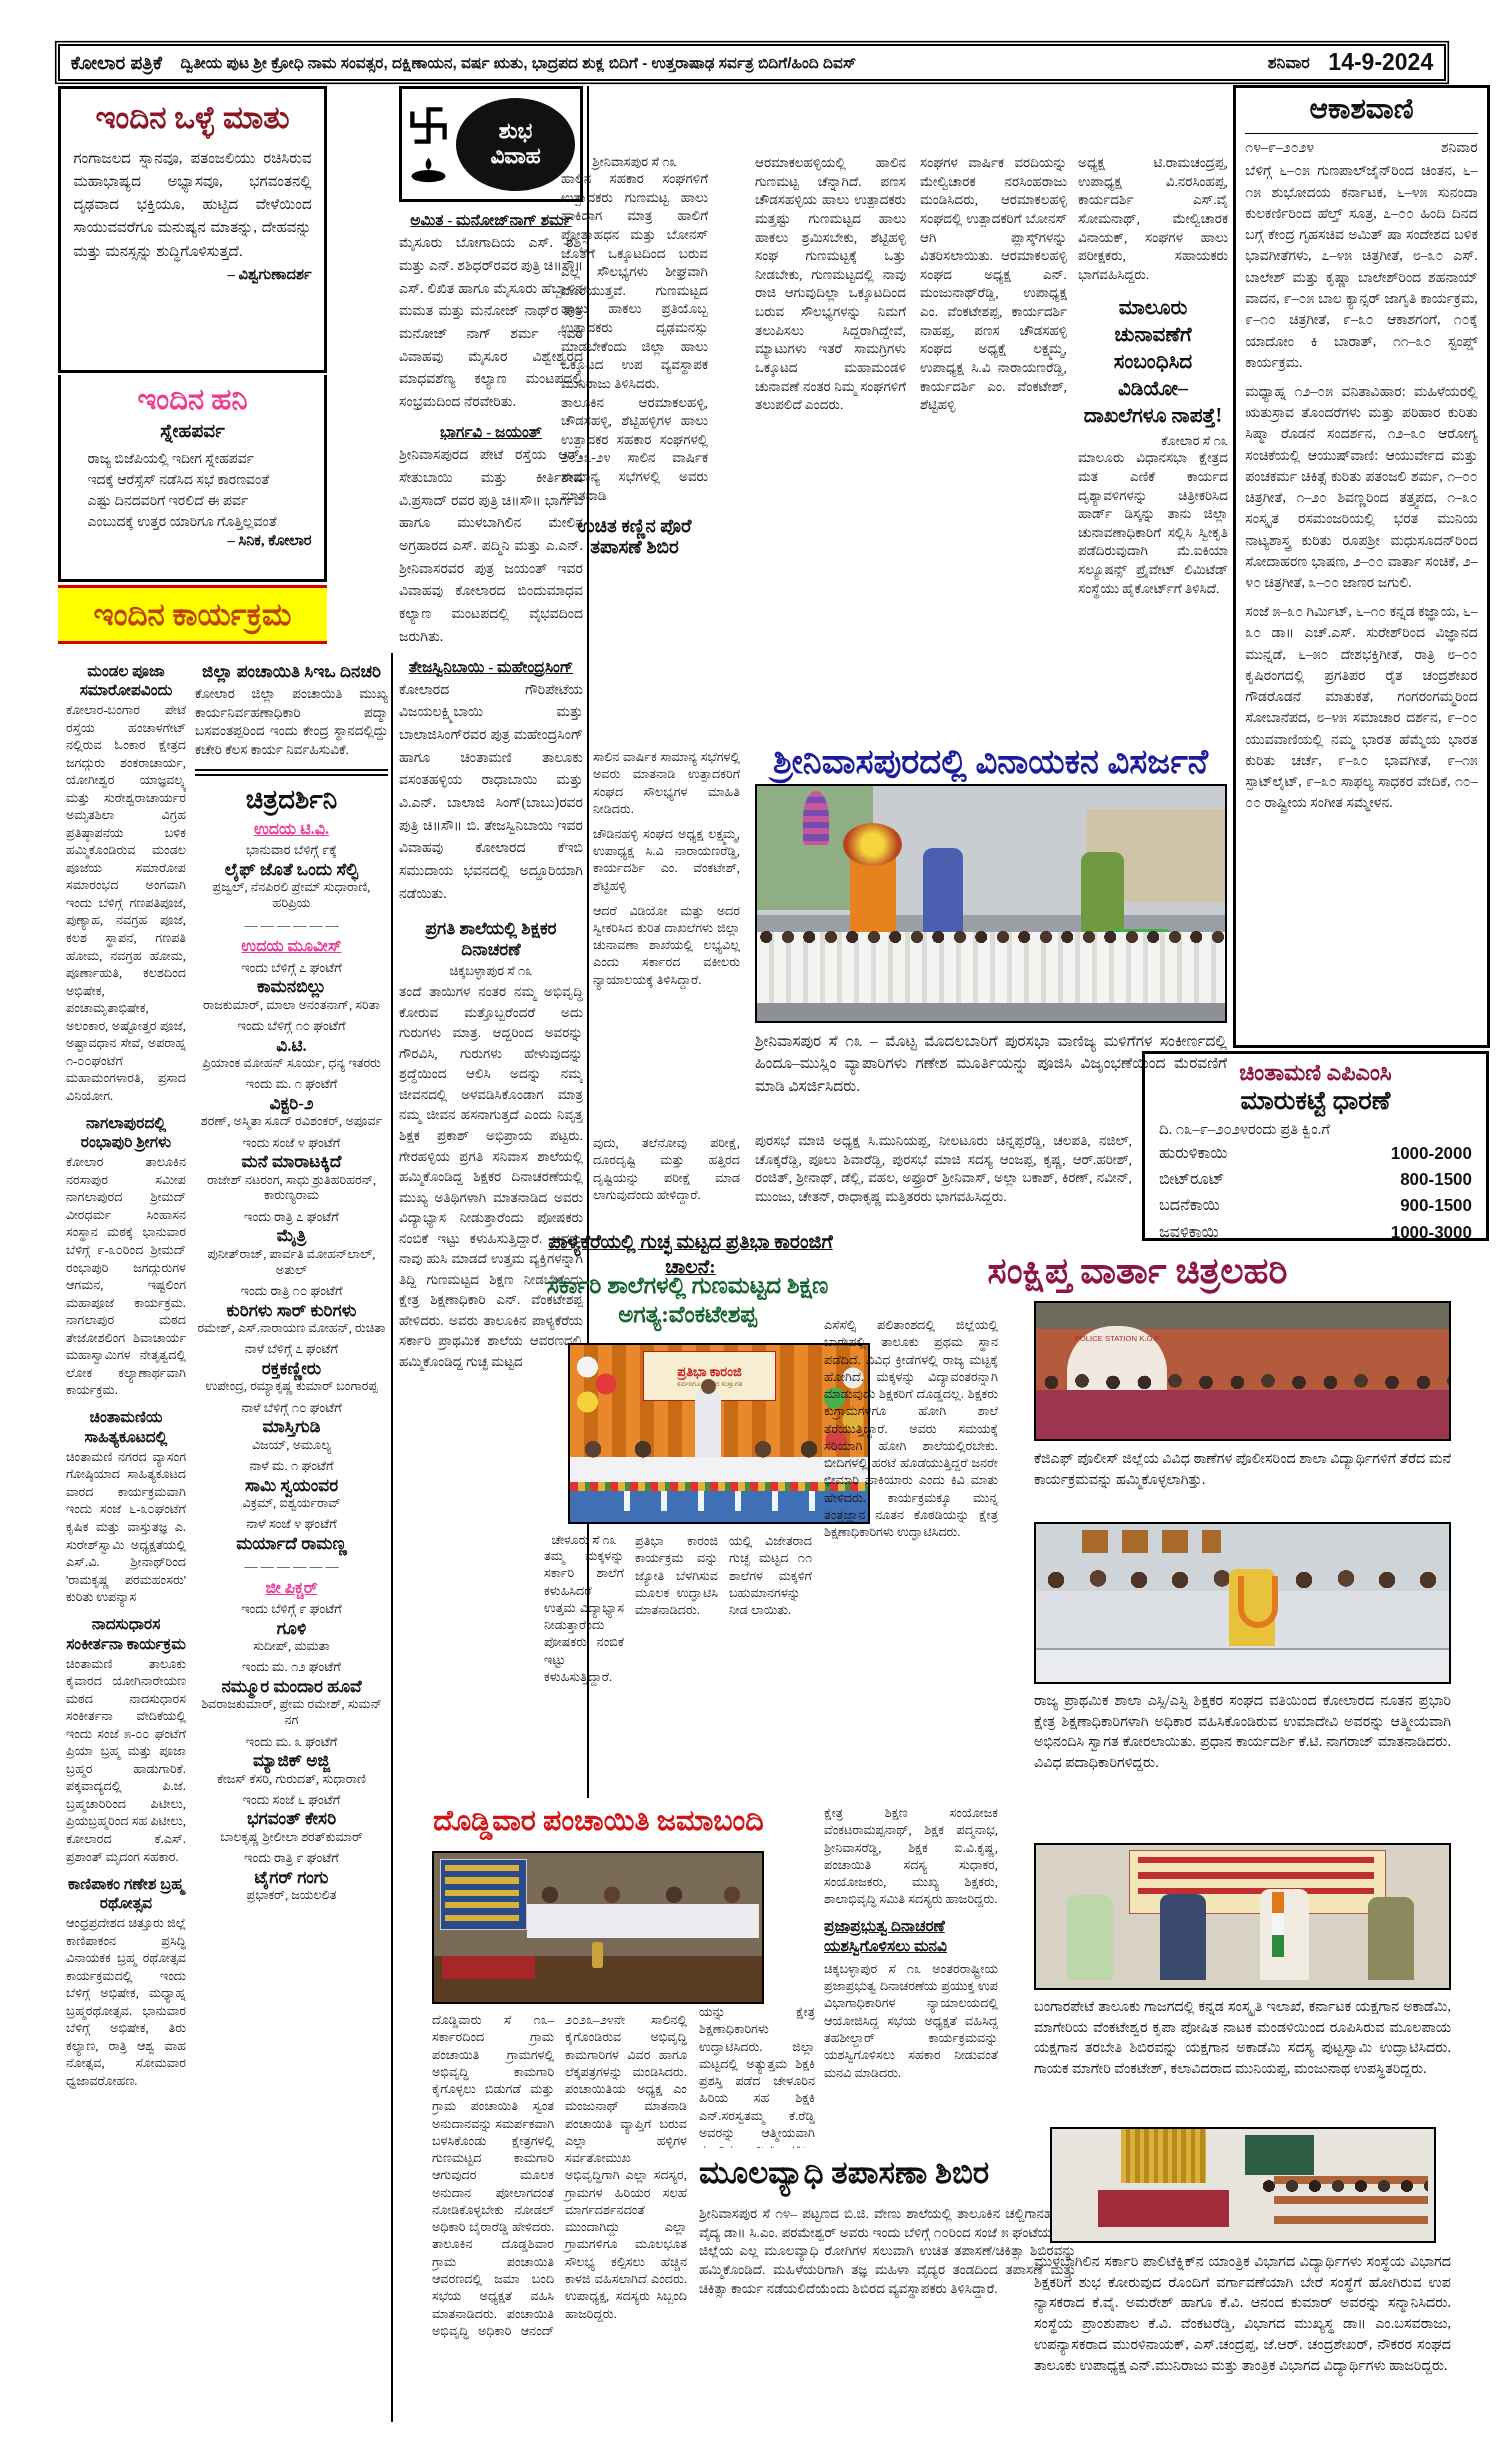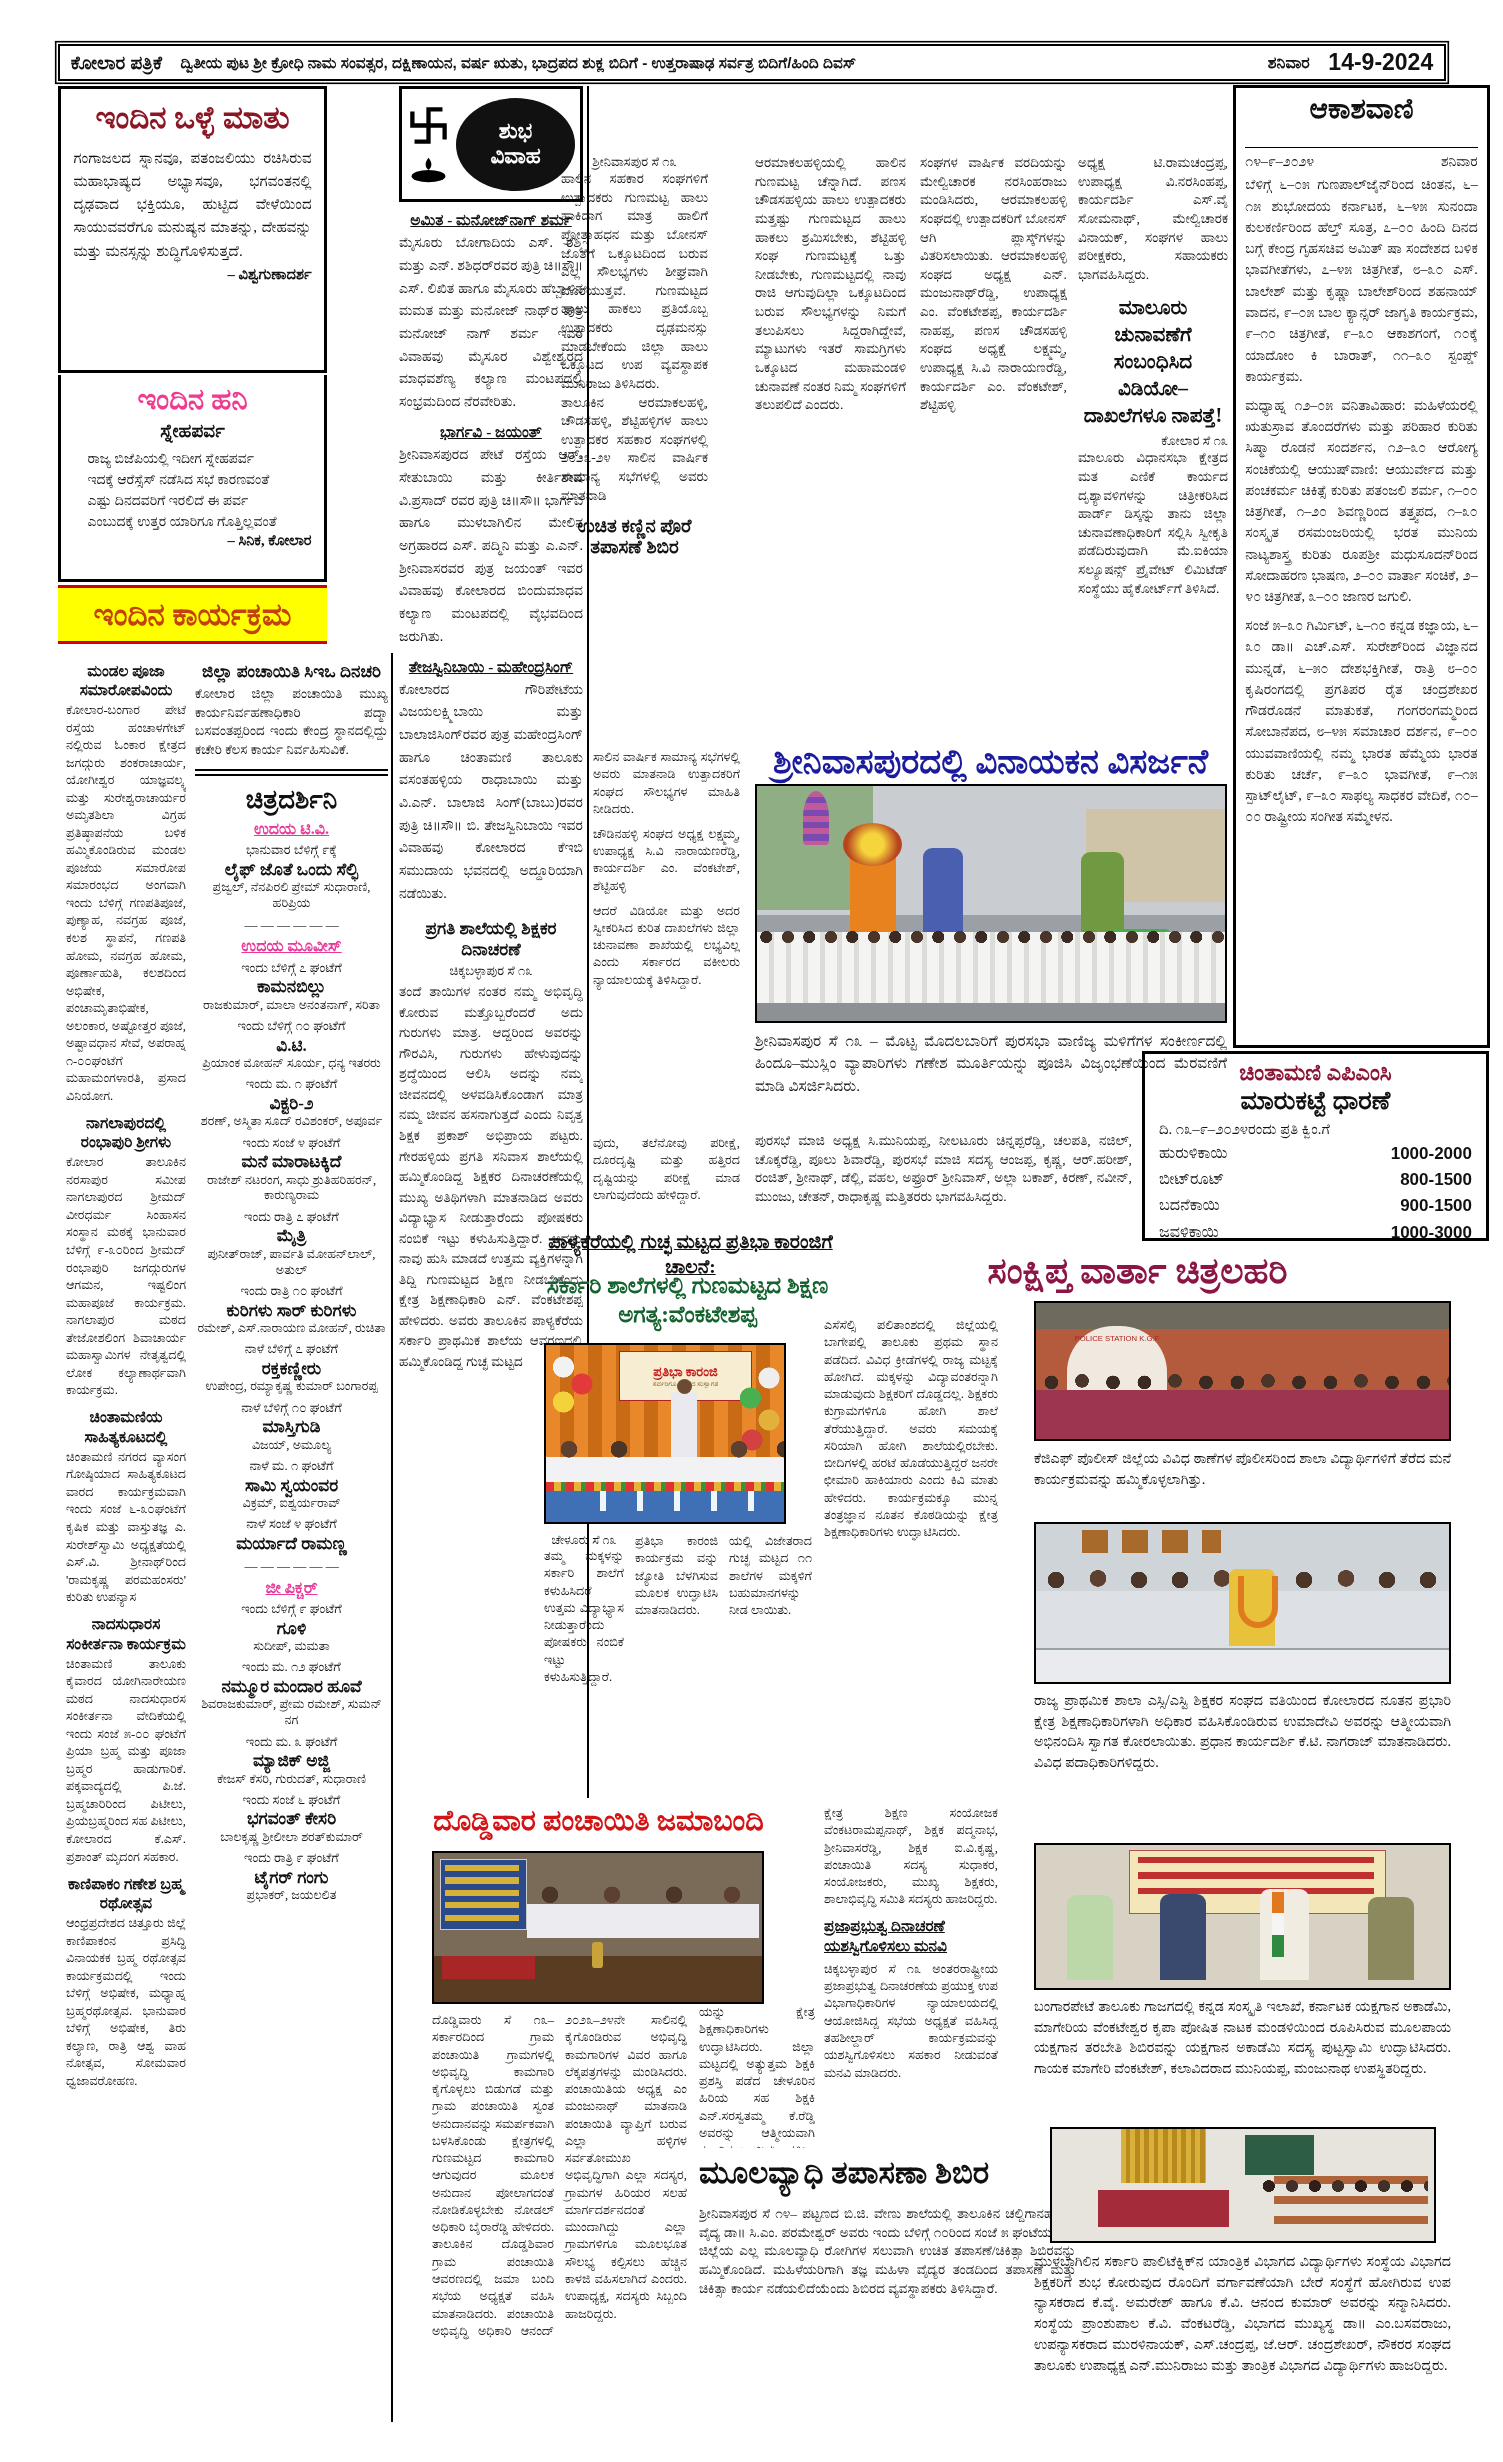--- a/index.html
+++ b/index.html
@@ -328,21 +328,21 @@
     <div style="position:absolute;left:0;bottom:74px;width:100%;height:20px;background:radial-gradient(circle 6.2px at 9.3px 10px,#3a2a22 95%,transparent),radial-gradient(circle 6.2px at 31px 10px,#4a352a 95%,transparent);background-size:43px 20px;"></div>
   </div>
   <div class="abs cap" style="left:755px;top:1030px;width:472px;font-size:15.4px;">ಶ್ರೀನಿವಾಸಪುರ ಸೆ ೧೩ – ಮೊಟ್ಟ ಮೊದಲಬಾರಿಗೆ ಪುರಸಭಾ ವಾಣಿಜ್ಯ ಮಳಿಗೆಗಳ ಸಂಕೀರ್ಣದಲ್ಲಿ ಹಿಂದೂ–ಮುಸ್ಲಿಂ ವ್ಯಾಪಾರಿಗಳು ಗಣೇಶ ಮೂರ್ತಿಯನ್ನು ಪೂಜಿಸಿ ವಿಜೃಂಭಣೆಯಿಂದ ಮೆರವಣಿಗೆ ಮಾಡಿ ವಿಸರ್ಜಿಸಿದರು.</div>
 
   <div class="abs just body-s" style="left:593px;top:1135px;width:147px;height:89px;overflow:hidden;">ವುದು, ತಲೆನೋವು ಪರೀಕ್ಷೆ, ದೂರದೃಷ್ಟಿ ಮತ್ತು ಹತ್ತಿರದ ದೃಷ್ಟಿಯನ್ನು ಪರೀಕ್ಷೆ ಮಾಡ ಲಾಗುವುದೆಂದು ಹೇಳಿದ್ದಾರೆ.</div>
   <div class="abs just body-t" style="left:755px;top:1132px;width:377px;height:93px;overflow:hidden;">ಪುರಸಭೆ ಮಾಜಿ ಅಧ್ಯಕ್ಷ ಸಿ.ಮುನಿಯಪ್ಪ, ನೀಲಟೂರು ಚಿನ್ನಪ್ಪರೆಡ್ಡಿ, ಚಲಪತಿ, ನಜಿಲ್, ಚೊಕ್ಕರೆಡ್ಡಿ, ಪೂಲು ಶಿವಾರೆಡ್ಡಿ, ಪುರಸಭೆ ಮಾಜಿ ಸದಸ್ಯ ಆಂಜಪ್ಪ, ಕೃಷ್ಣ, ಆರ್.ಹರೀಶ್, ರಂಜಿತ್, ಶ್ರೀನಾಥ್, ಡೆಲ್ಲಿ, ವಹಲ, ಅಫ್ರೂರ್ ಶ್ರೀನಿವಾಸ್, ಅಲ್ಲಾ ಬಕಾಶ್, ಕಿರಣ್, ನವೀನ್, ಮುಂಜು, ಚೇತನ್, ರಾಧಾಕೃಷ್ಣ ಮತ್ತಿತರರು ಭಾಗವಹಿಸಿದ್ದರು.</div>
 
   <div class="abs ctr b head-u" style="left:540px;top:1229px;width:301px;font-size:19.3px;line-height:1.3;">ಪಾಳ್ಯಕೆರೆಯಲ್ಲಿ ಗುಚ್ಛ ಮಟ್ಟದ ಪ್ರತಿಭಾ ಕಾರಂಜಿಗೆ ಚಾಲನೆ:</div>
   <div class="abs ctr b" style="left:533px;top:1272px;width:309px;font-size:23px;color:#14632e;line-height:1.25;">ಸರ್ಕಾರಿ ಶಾಲೆಗಳಲ್ಲಿ ಗುಣಮಟ್ಟದ ಶಿಕ್ಷಣ ಅಗತ್ಯ:ವೆಂಕಟೇಶಪ್ಪ</div>
 
-  <div class="photo" style="left:544px;top:1343px;width:242px;height:181px;background:repeating-linear-gradient(90deg,#e8882a 0 14px,#c96a14 14px 28px);text-decoration:underline;">
+  <div class="photo" style="left:568px;top:1343px;width:302px;height:181px;background:repeating-linear-gradient(90deg,#e8882a 0 14px,#c96a14 14px 28px);text-decoration:underline;">
     <div style="position:absolute;left:73px;top:6.2px;width:131px;height:48px;background:#f7edd2;border:1.5px solid #b32020;display:flex;flex-direction:column;align-items:center;justify-content:center;">
       <span class="b" style="color:#c41919;font-size:13px;">ಪ್ರತಿಭಾ ಕಾರಂಜಿ</span>
       <span style="color:#7a5a10;font-size:7px;">ಸರ್ವರಿಗೂ ಆದರದ ಸುಸ್ವಾಗತ</span>
     </div>
     <div style="position:absolute;left:4.6px;top:7.7px;width:43px;height:69px;background:radial-gradient(circle 10.8px at 12.4px 14px,#f2f2f2 95%,transparent),radial-gradient(circle 10.8px at 31px 31px,#e23a3a 95%,transparent),radial-gradient(circle 10.8px at 12.4px 49px,#f4d23c 95%,transparent);"></div>
     <div style="position:absolute;right:3.1px;top:18.5px;width:43px;height:93px;background:radial-gradient(circle 10.8px at 31px 14px,#eee 95%,transparent),radial-gradient(circle 10.8px at 12.4px 34px,#49b04f 95%,transparent),radial-gradient(circle 10.8px at 31px 56px,#e2b13a 95%,transparent),radial-gradient(circle 10.8px at 14px 76px,#d44141 95%,transparent);"></div>
     <div style="position:absolute;left:125px;top:46px;width:26px;height:93px;background:#e9e9ef;border-radius:6.2px 6.2px 0 0;"></div>
     <div style="position:absolute;left:131px;top:34px;width:15.4px;height:15.4px;border-radius:50%;background:#6d4a34;"></div>
     <div style="position:absolute;left:0;bottom:37px;width:100%;height:45px;background:radial-gradient(circle 8.5px at 23px 9.3px,#5d4030 95%,transparent),radial-gradient(circle 8.5px at 73px 9.3px,#4a3527 95%,transparent),radial-gradient(circle 8.5px at 193px 9.3px,#5d4030 95%,transparent),radial-gradient(circle 8.5px at 239px 9.3px,#4a3527 95%,transparent),linear-gradient(transparent 0 17px,#f2f2f4 17px 100%);"></div>
     <div style="position:absolute;left:0;bottom:0;width:100%;height:39px;background:#3f6fb4;"></div>
@@ -373,21 +373,21 @@
   <div class="abs" style="left:824px;top:1805px;width:174px;height:343px;overflow:hidden;">
     <div class="just body-s">ಕ್ಷೇತ್ರ ಶಿಕ್ಷಣ ಸಂಯೋಜಕ ವೆಂಕಟರಾಮಪ್ಪನಾಥ್, ಶಿಕ್ಷಕ ಪದ್ಮನಾಭ, ಶ್ರೀನಿವಾಸರೆಡ್ಡಿ, ಶಿಕ್ಷಕ ಐ.ವಿ.ಕೃಷ್ಣ, ಪಂಚಾಯಿತಿ ಸದಸ್ಯ ಸುಧಾಕರ, ಸಂಯೋಜಕರು, ಮುಖ್ಯ ಶಿಕ್ಷಕರು, ಶಾಲಾಭಿವೃದ್ಧಿ ಸಮಿತಿ ಸದಸ್ಯರು ಹಾಜರಿದ್ದರು.</div>
     <div class="b head-u" style="font-size:15.4px;line-height:1.3;margin:7.7px 0 4.6px 0;">ಪ್ರಜಾಪ್ರಭುತ್ವ ದಿನಾಚರಣೆ ಯಶಸ್ವಿಗೊಳಿಸಲು ಮನವಿ</div>
     <div class="just body-s">ಚಿಕ್ಕಬಳ್ಳಾಪುರ ಸೆ ೧೩ ಅಂತರರಾಷ್ಟ್ರೀಯ ಪ್ರಜಾಪ್ರಭುತ್ವ ದಿನಾಚರಣೆಯ ಪ್ರಯುಕ್ತ ಉಪ ವಿಭಾಗಾಧಿಕಾರಿಗಳ ನ್ಯಾಯಾಲಯದಲ್ಲಿ ಆಯೋಜಿಸಿದ್ದ ಸಭೆಯ ಅಧ್ಯಕ್ಷತೆ ವಹಿಸಿದ್ದ ತಹಶೀಲ್ದಾರ್ ಕಾರ್ಯಕ್ರಮವನ್ನು ಯಶಸ್ವಿಗೊಳಿಸಲು ಸಹಕಾರ ನೀಡುವಂತೆ ಮನವಿ ಮಾಡಿದರು.</div>
   </div>
 
   <div class="abs b" style="left:699px;top:2155px;width:377px;font-size:31px;">ಮೂಲವ್ಯಾಧಿ ತಪಾಸಣಾ ಶಿಬಿರ</div>
   <div class="abs just body-t" style="left:699px;top:2205px;width:377px;height:224px;overflow:hidden;">ಶ್ರೀನಿವಾಸಪುರ ಸೆ ೧೪– ಪಟ್ಟಣದ ಬಿ.ಜಿ. ವೇಣು ಶಾಲೆಯಲ್ಲಿ ತಾಲೂಕಿನ ಚಲ್ದಿಗಾನಹಳ್ಳಿಯ ವೈದ್ಯ ಡಾ॥ ಸಿ.ಎಂ. ಪರಮೇಶ್ವರ್ ಅವರು ಇಂದು ಬೆಳಿಗ್ಗೆ ೧೦ರಿಂದ ಸಂಜೆ ೫ ಘಂಟೆಯವರೆಗೆ ಜಿಲ್ಲೆಯ ಎಲ್ಲ ಮೂಲವ್ಯಾಧಿ ರೋಗಿಗಳ ಸಲುವಾಗಿ ಉಚಿತ ತಪಾಸಣೆ/ಚಿಕಿತ್ಸಾ ಶಿಬಿರವನ್ನು ಹಮ್ಮಿಕೊಂಡಿದೆ. ಮಹಿಳೆಯರಿಗಾಗಿ ತಜ್ಞ ಮಹಿಳಾ ವೈದ್ಯರ ತಂಡದಿಂದ ತಪಾಸಣೆ ಮತ್ತು ಚಿಕಿತ್ಸಾ ಕಾರ್ಯ ನಡೆಯಲಿದೆಯೆಂದು ಶಿಬಿರದ ವ್ಯವಸ್ಥಾಪಕರು ತಿಳಿಸಿದ್ದಾರೆ.</div>
 
   <div class="abs boxed" style="left:1233px;top:85px;width:257px;height:963px;padding:4.6px 9.3px;overflow:hidden;">
-    <div class="ctr b" style="font-size:28px;border-bottom:1.5px solid #000;padding-bottom:21px;">ಆಕಾಶವಾಣಿ</div>
+    <div class="ctr b" style="font-size:28px;border-bottom:1.5px solid #000;padding-bottom:7px;">ಆಕಾಶವಾಣಿ</div>
     <div style="display:flex;justify-content:space-between;font-size:14px;margin-top:6.2px;">
       <span>೧೪–೯–೨೦೨೪</span>
       <span>ಶನಿವಾರ</span>
     </div>
     <div class="just" style="font-size:14px;line-height:1.52;margin-top:4.6px;">ಬೆಳಿಗ್ಗೆ ೬–೦೫ ಗುಣಪಾಲ್‌ಜೈನ್‌ರಿಂದ ಚಿಂತನ, ೬–೧೫ ಶುಭೋದಯ ಕರ್ನಾಟಕ, ೬–೪೫ ಸುನಂದಾ ಕುಲಕರ್ಣಿರಿಂದ ಹೆಲ್ತ್ ಸೂತ್ರ, ೭–೦೦ ಹಿಂದಿ ದಿನದ ಬಗ್ಗೆ ಕೇಂದ್ರ ಗೃಹಸಚಿವ ಅಮಿತ್ ಷಾ ಸಂದೇಶದ ಬಳಿಕ ಭಾವಗೀತೆಗಳು, ೭–೪೫ ಚಿತ್ರಗೀತೆ, ೮–೩೦ ಎಸ್. ಬಾಲೇಶ್ ಮತ್ತು ಕೃಷ್ಣಾ ಬಾಲೇಶ್‌ರಿಂದ ಶಹನಾಯ್ ವಾದನ, ೯–೦೫ ಬಾಲ ಕ್ಯಾನ್ಸರ್ ಜಾಗೃತಿ ಕಾರ್ಯಕ್ರಮ, ೯–೧೦ ಚಿತ್ರಗೀತೆ, ೯–೩೦ ಆಕಾಶಗಂಗೆ, ೧೦ಕ್ಕೆ ಯಾದೋಂ ಕಿ ಬಾರಾತ್, ೧೧–೩೦ ಸ್ಟಂಪ್ಡ್ ಕಾರ್ಯಕ್ರಮ.</div>
     <div class="just" style="font-size:14px;line-height:1.52;margin-top:7.7px;">ಮಧ್ಯಾಹ್ನ ೧೨–೦೫ ವನಿತಾವಿಹಾರ: ಮಹಿಳೆಯರಲ್ಲಿ ಋತುಸ್ರಾವ ತೊಂದರೆಗಳು ಮತ್ತು ಪರಿಹಾರ ಕುರಿತು ಸಿಷ್ಮಾ ರೊಡನೆ ಸಂದರ್ಶನ, ೧೨–೩೦ ಆರೋಗ್ಯ ಸಂಚಿಕೆಯಲ್ಲಿ ಆಯುಷ್‌ವಾಣಿ: ಆಯುರ್ವೇದ ಮತ್ತು ಪಂಚಕರ್ಮ ಚಿಕಿತ್ಸೆ ಕುರಿತು ಪತಂಜಲಿ ಶರ್ಮ, ೧–೦೦ ಚಿತ್ರಗೀತೆ, ೧–೨೦ ಶಿವಣ್ಣರಿಂದ ತತ್ತ್ವಪದ, ೧–೩೦ ಸಂಸ್ಕೃತ ರಸಮಂಜರಿಯಲ್ಲಿ ಭರತ ಮುನಿಯ ನಾಟ್ಯಶಾಸ್ತ್ರ ಕುರಿತು ರೂಪಶ್ರೀ ಮಧುಸೂದನ್‌ರಿಂದ ಸೋದಾಹರಣ ಭಾಷಣ, ೨–೦೦ ವಾರ್ತಾ ಸಂಚಿಕೆ, ೨–೪೦ ಚಿತ್ರಗೀತೆ, ೩–೦೦ ಜಾಣರ ಜಗುಲಿ.</div>
     <div class="just" style="font-size:14px;line-height:1.52;margin-top:7.7px;">ಸಂಜೆ ೫–೩೦ ಗಿರ್ಮಿಟ್, ೬–೧೦ ಕನ್ನಡ ಕಜ್ಞಾಯ, ೬–೩೦ ಡಾ॥ ಎಚ್.ಎಸ್. ಸುರೇಶ್‌ರಿಂದ ವಿಜ್ಞಾನದ ಮುನ್ನಡೆ, ೬–೫೦ ದೇಶಭಕ್ತಿಗೀತೆ, ರಾತ್ರಿ ೮–೦೦ ಕೃಷಿರಂಗದಲ್ಲಿ ಪ್ರಗತಿಪರ ರೈತ ಚಂದ್ರಶೇಖರ ಗೌಡರೊಡನೆ ಮಾತುಕತೆ, ಗಂಗರಂಗಮ್ಮರಿಂದ ಸೋಬಾನೆಪದ, ೮–೪೫ ಸಮಾಚಾರ ದರ್ಶನ, ೯–೦೦ ಯುವವಾಣಿಯಲ್ಲಿ ನಮ್ಮ ಭಾರತ ಹೆಮ್ಮೆಯ ಭಾರತ ಕುರಿತು ಚರ್ಚೆ, ೯–೩೦ ಭಾವಗೀತೆ, ೯–೧೫ ಸ್ಪಾಟ್‌ಲೈಟ್, ೯–೩೦ ಸಾಫಲ್ಯ ಸಾಧಕರ ವೇದಿಕೆ, ೧೦–೦೦ ರಾಷ್ಟ್ರೀಯ ಸಂಗೀತ ಸಮ್ಮೇಳನ.</div>
   </div>
 
   <div class="abs boxed" style="left:1142px;top:1051px;width:347px;height:190px;padding:6.2px 14px;overflow:hidden;">

